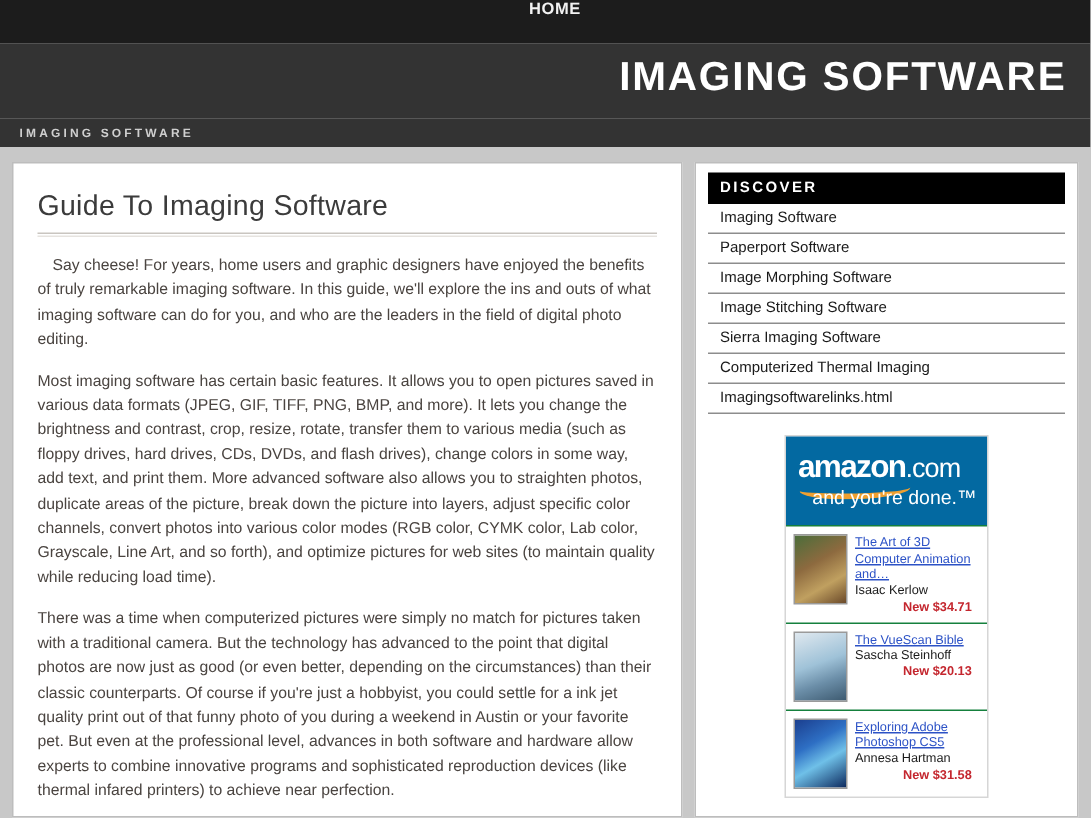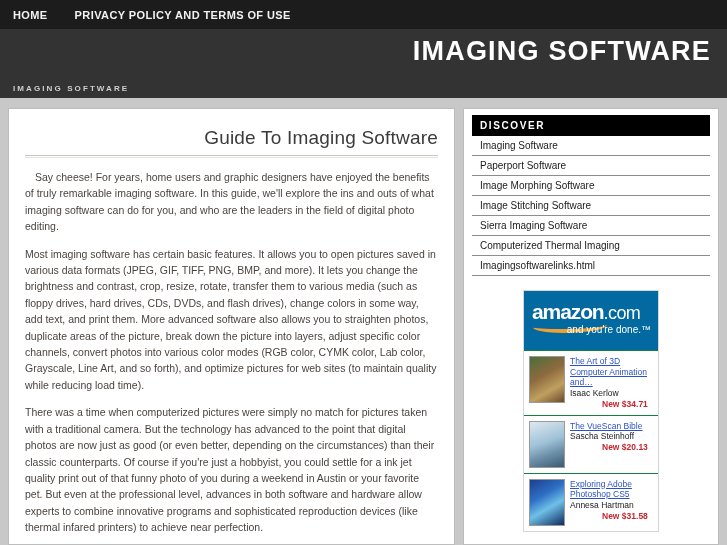--- a/index.html
+++ b/index.html
@@ -12,20 +12,21 @@
   }
 
   
   .topnav {
     height: 29px;
     background: #1c1c1c;
     display: flex;
     align-items: center;
     padding-left: 13px;
     gap: 27px;
+    flex-direction: column;
   }
   .topnav a {
     color: #f2f2f2;
     font-size: 11px;
     font-weight: bold;
     letter-spacing: 0.4px;
     text-decoration: none;
     text-transform: uppercase;
     white-space: nowrap;
   }
@@ -75,21 +76,20 @@
     border: 1px solid #bdbdbd;
     padding: 12px 16px 0 16px;
     overflow: hidden;
   }
   .content h1 {
     margin: 6px 0 0 0;
     font-size: 19px;
     font-weight: normal;
     color: #3b3b3b;
     letter-spacing: 0.2px;
-    text-align: right;
   }
   .content .rule {
     margin-top: 6px;
     border-top: 1px solid #c9c5c0;
     border-bottom: 1px solid #e6e3df;
     height: 3px;
   }
   .content p {
     margin: 11px 0 0 0;
     font-size: 10.5px;
@@ -149,21 +149,21 @@
     font-weight: bold;
     letter-spacing: -1.1px;
     line-height: 21px;
   }
   .amzlogo .word .dotcom { font-weight: normal; font-size: 18px; letter-spacing: -0.6px; }
   .amzlogo .tag {
     position: absolute;
     right: 7px;
     top: 33px;
     color: #ffffff;
-    font-size: 10px;
+    font-size: 13px;
   }
   .amzlogo .swoosh {
     position: absolute;
     left: 9px;
     top: 28px;
     width: 74px;
     height: 14px;
     border-bottom: 4px solid #f0a030;
     border-radius: 0 0 60% 40%;
   }

